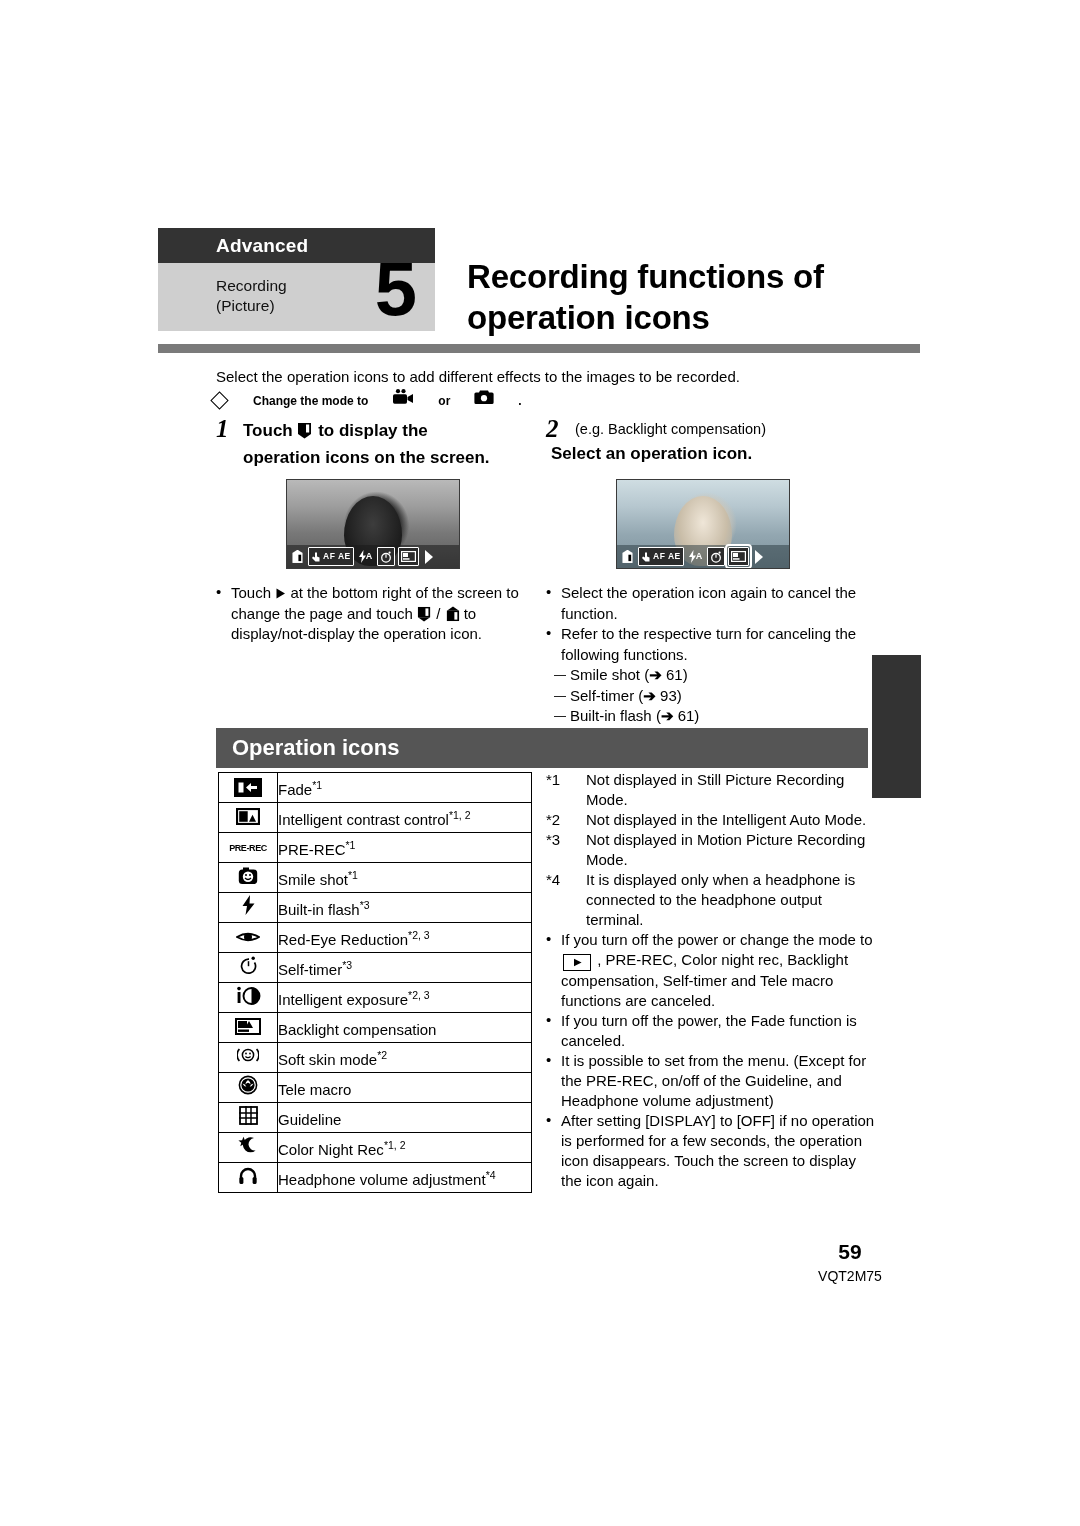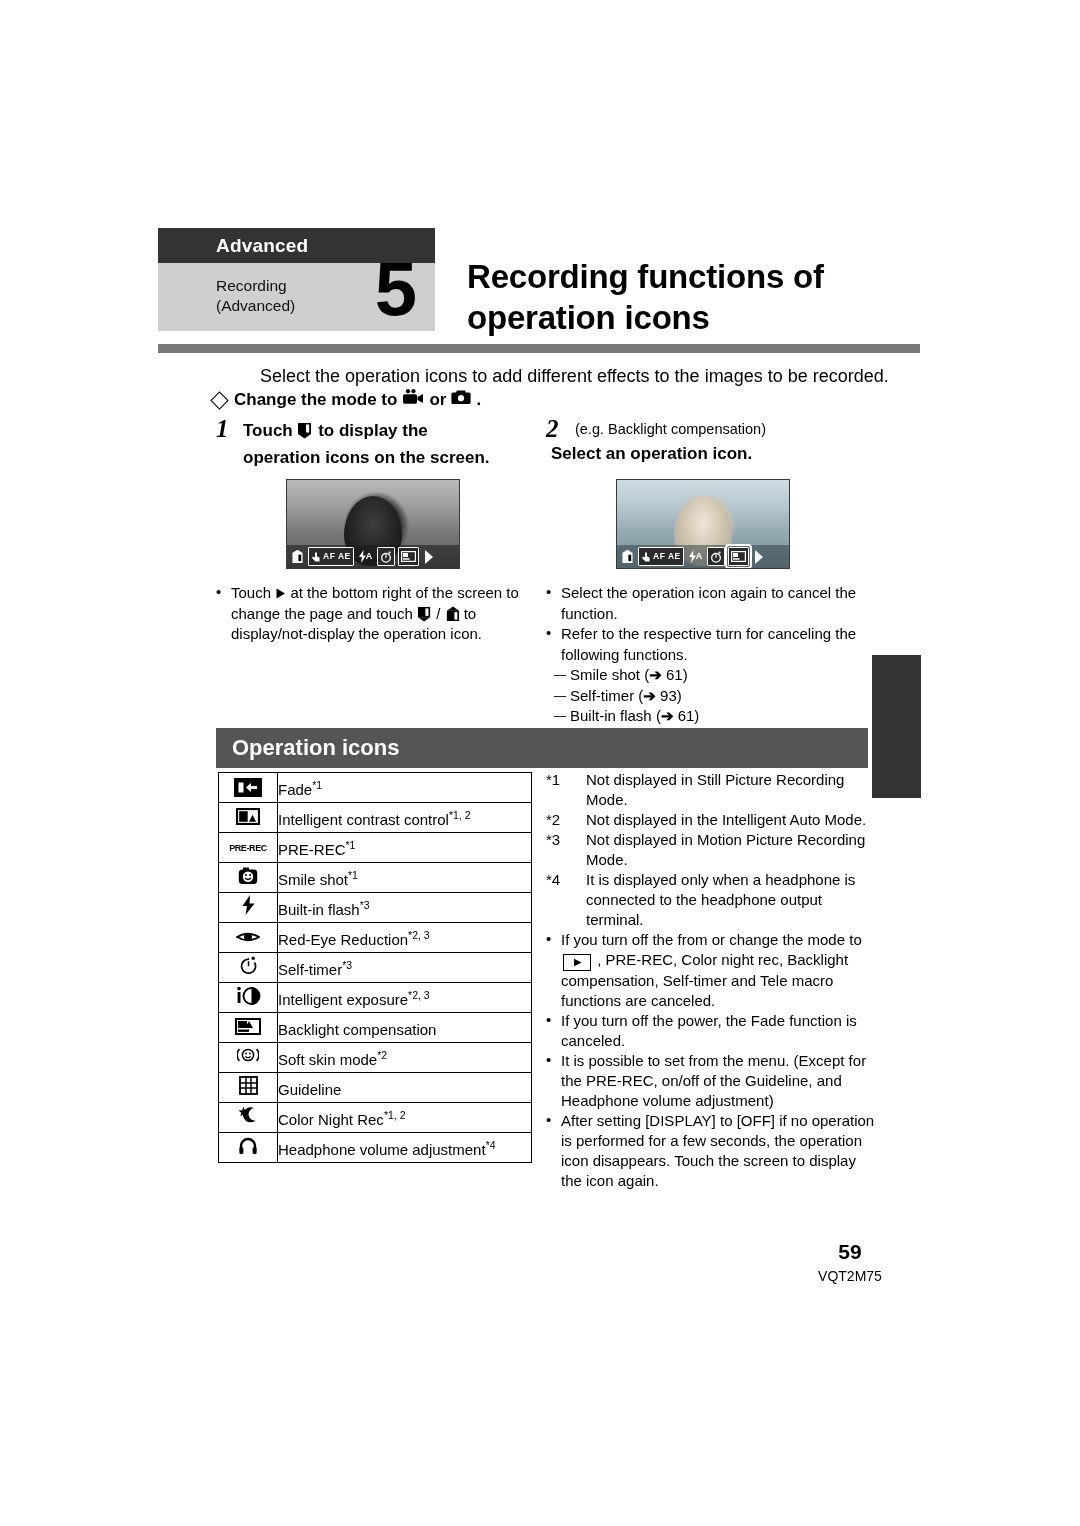--- a/index.html
+++ b/index.html
@@ -91,34 +91,33 @@
     height: 9px;
     background: #7a7a7a;
   }
 
   
   #intro-line {
     position: absolute;
     left: 216px;
     top: 366px;
     width: 700px;
-    font-size: 18px;
+    font-size: 15px;
     line-height: 21px;
-    margin-left: 44px;
   }
   #mode-line {
     position: absolute;
     left: 213px;
     top: 389px;
-    font-size: 17px;
+    font-size: 12px;
     font-weight: bold;
     line-height: 22px;
     display: flex;
     align-items: center;
-    gap: 5px;
+    gap: 24px;
   }
   .diamond {
     display: inline-block;
     width: 11px;
     height: 11px;
     border: 1.6px solid #000;
     transform: rotate(45deg);
     margin-right: 3px;
   }
 
@@ -400,21 +399,21 @@
 </head>
 <body>
 
 <div id="page">
 
   <div id="chapter-banner">
     <div id="advanced-bar">Advanced</div>
     <div id="chapter-body">
       <div id="chapter-sub">
         <div>Recording</div>
-        <div>(Advanced)</div>
+        <div>(Picture)</div>
       </div>
       <div id="chapter-number">5</div>
     </div>
   </div>
 
   <div id="chapter-title">
     <div>Recording functions of</div>
     <div>operation icons</div>
   </div>
 
@@ -715,20 +714,34 @@
               <path d="M2.4 16 a9 9 0 0 1 0 -12" stroke="#000" stroke-width="1.6" fill="none"></path>
               <path d="M19.6 16 a9 9 0 0 0 0 -12" stroke="#000" stroke-width="1.6" fill="none"></path>
             </svg>
           </span>
         </td>
         <td class="label-cell"><span>Soft skin mode</span><sup>*2</sup></td>
       </tr>
       <tr>
         <td class="icon-cell">
           <span class="gly">
+            <svg width="20" height="20" viewBox="0 0 20 20" aria-hidden="true">
+              <circle cx="10" cy="10" r="8.6" fill="none" stroke="#000" stroke-width="1.6"></circle>
+              <circle cx="10" cy="10" r="6.6" fill="#000"></circle>
+              <path d="M10 5 q2.6 1.6 2.6 4.4 q-1.4 -1.6 -2.6 -1.6 q-1.2 0 -2.6 1.6 q0 -2.8 2.6 -4.4z" fill="#fff"></path>
+              <path d="M4.5 8.6 q2.8 0.6 3.8 3.2 q-2.6 -0.4 -3.8 -3.2z" fill="#fff"></path>
+              <path d="M15.5 8.6 q-2.8 0.6 -3.8 3.2 q2.6 -0.4 3.8 -3.2z" fill="#fff"></path>
+            </svg>
+          </span>
+        </td>
+        <td class="label-cell"><span>Tele macro</span><sup></sup></td>
+      </tr>
+      <tr>
+        <td class="icon-cell">
+          <span class="gly">
             <svg width="19" height="19" viewBox="0 0 19 19" aria-hidden="true">
               <rect x="1" y="1" width="17" height="17" fill="none" stroke="#000" stroke-width="1.8"></rect>
               <path d="M7 0 V19 M12 0 V19 M0 7 H19 M0 12 H19" stroke="#000" stroke-width="1.5"></path>
             </svg>
           </span>
         </td>
         <td class="label-cell"><span>Guideline</span><sup></sup></td>
       </tr>
       <tr>
         <td class="icon-cell">
@@ -768,21 +781,21 @@
     <div class="note-row">
       <span class="note-mark">*3</span>
       <span>Not displayed in Motion Picture Recording Mode.</span>
     </div>
     <div class="note-row">
       <span class="note-mark">*4</span>
       <span>It is displayed only when a headphone is connected to the headphone output terminal.</span>
     </div>
 
     <div class="bullet">
-      <span>If you turn off the from or change the mode to</span>
+      <span>If you turn off the power or change the mode to</span>
       <span class="inline-play">
         <svg width="11" height="9" viewBox="0 0 11 9" aria-hidden="true">
           <path d="M2 0.8 L9.6 4.5 L2 8.2 Z" fill="#000"></path>
         </svg>
       </span>
       <span>, PRE-REC, Color night rec, Backlight compensation, Self-timer and Tele macro functions are canceled.</span>
     </div>
     <div class="bullet">If you turn off the power, the Fade function is canceled.</div>
     <div class="bullet">It is possible to set from the menu. (Except for the PRE-REC, on/off of the Guideline, and Headphone volume adjustment)</div>
     <div class="bullet">After setting [DISPLAY] to [OFF] if no operation is performed for a few seconds, the operation icon disappears. Touch the screen to display the icon again.</div>

